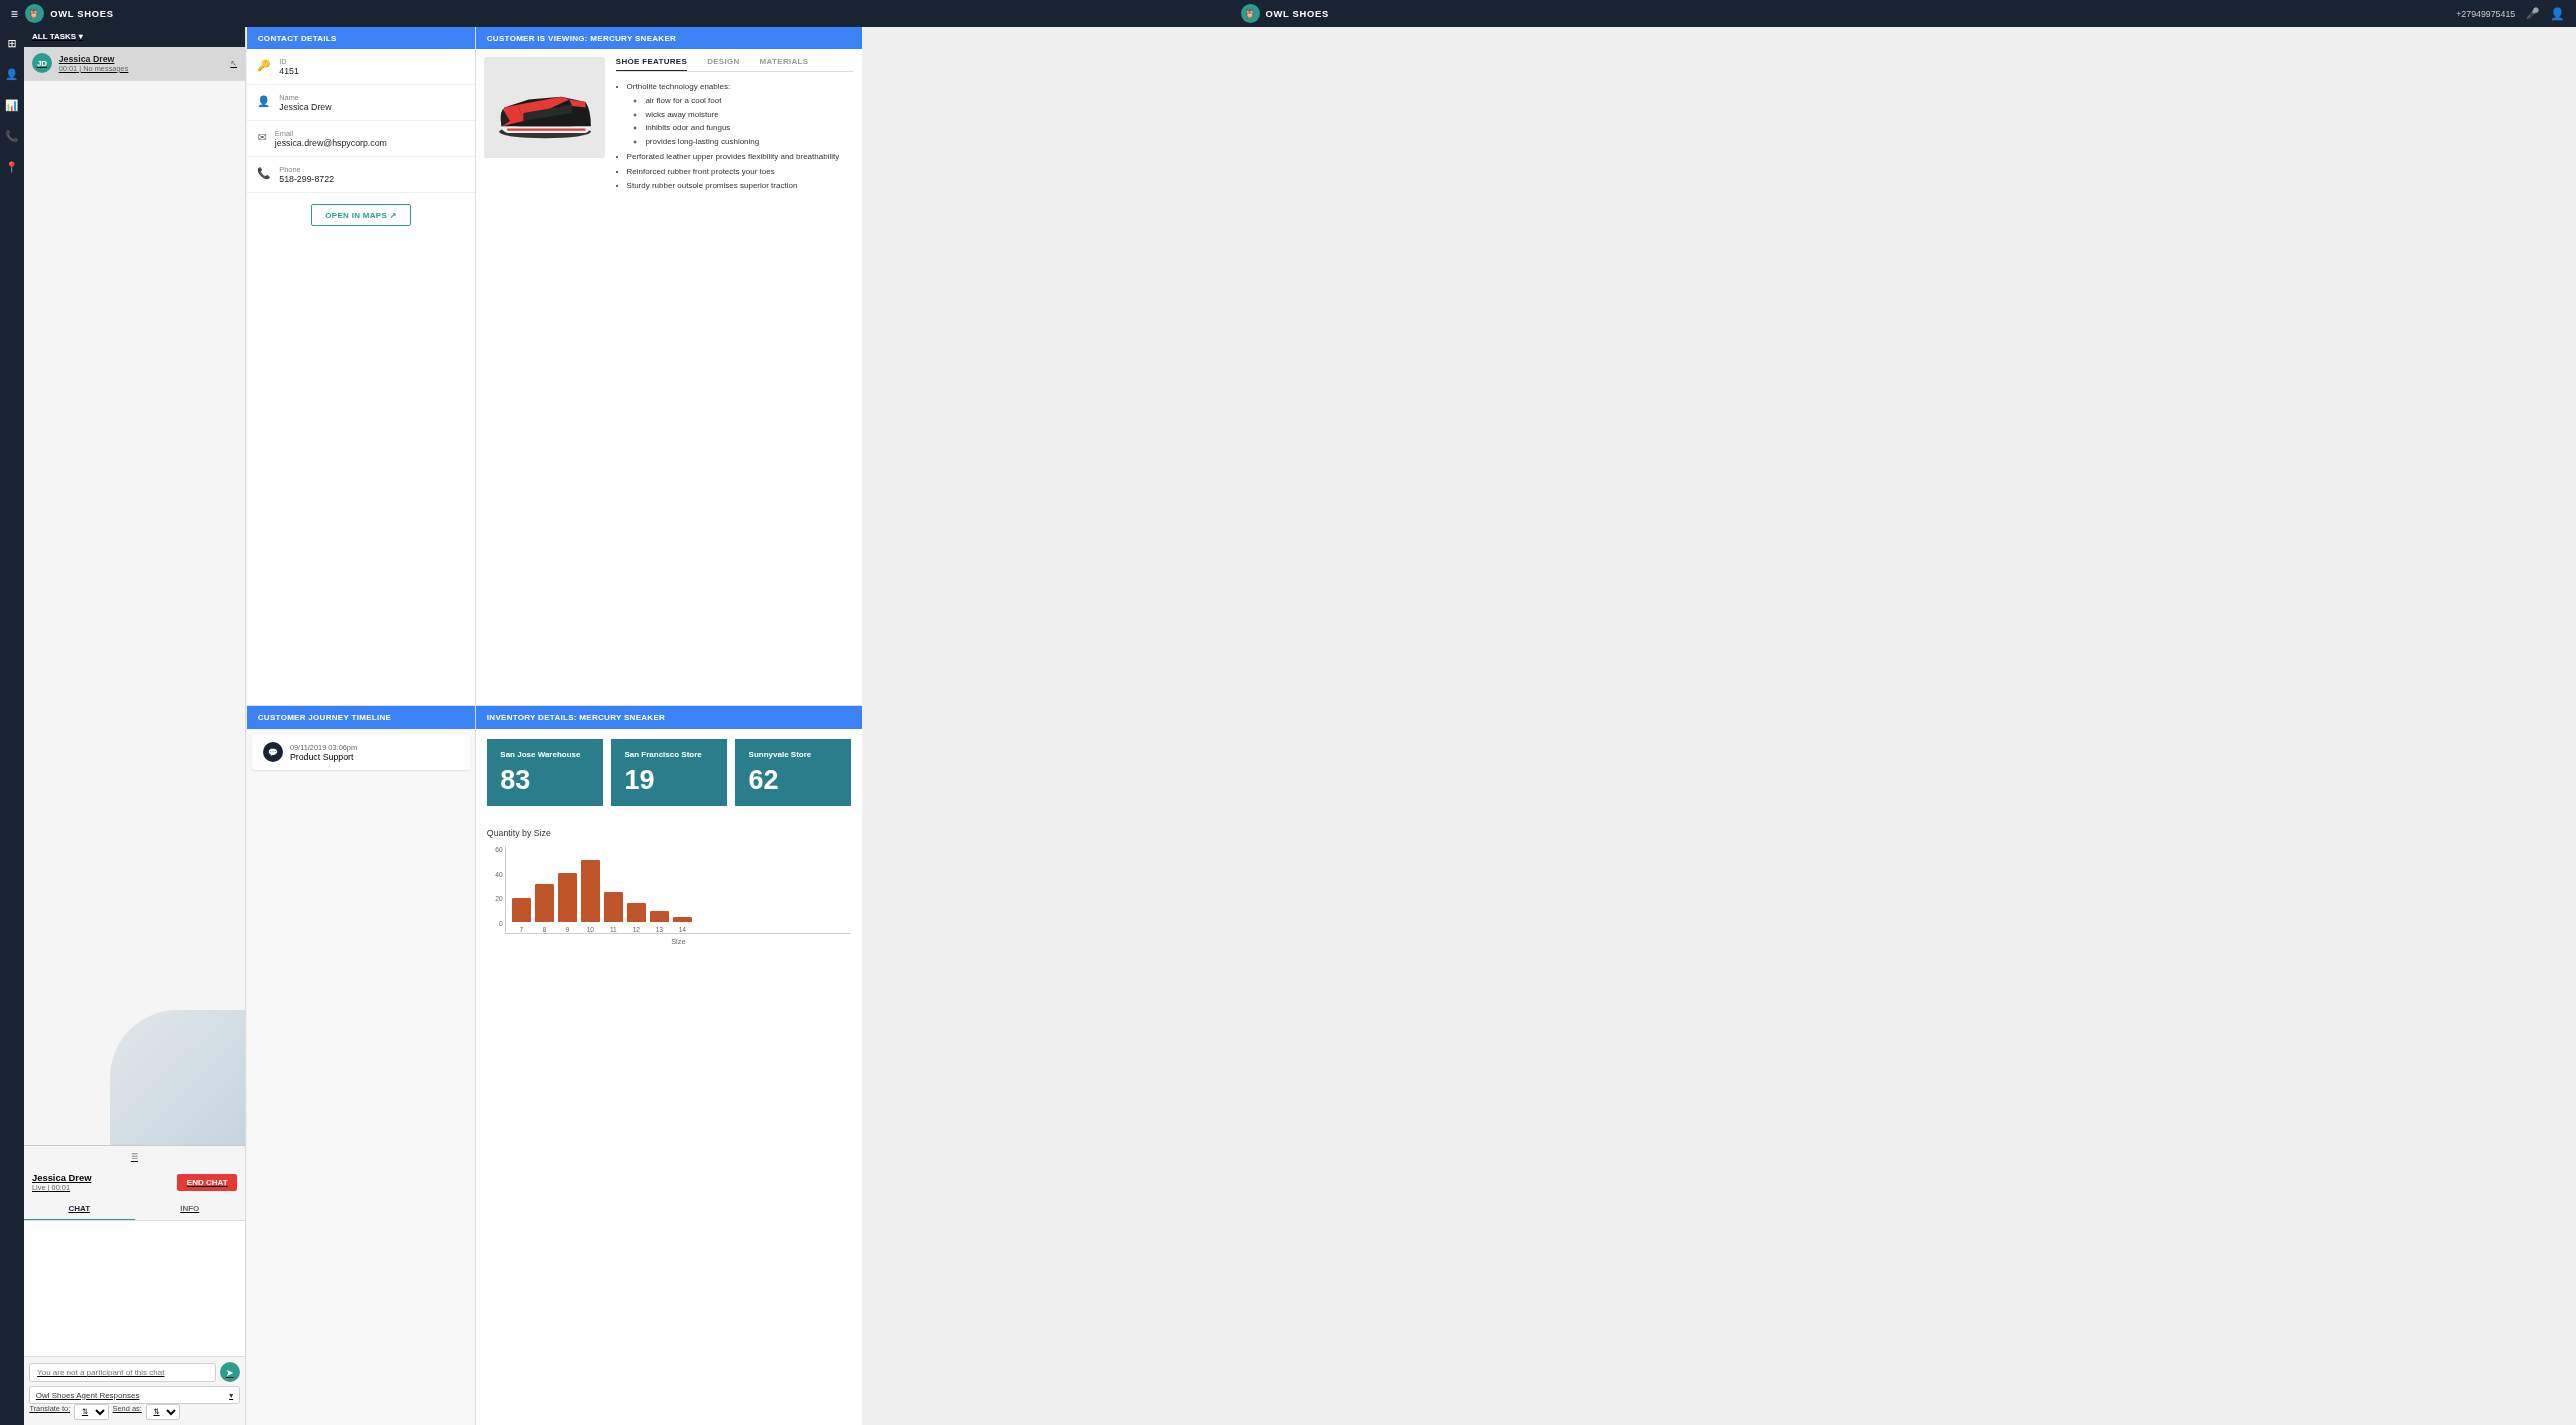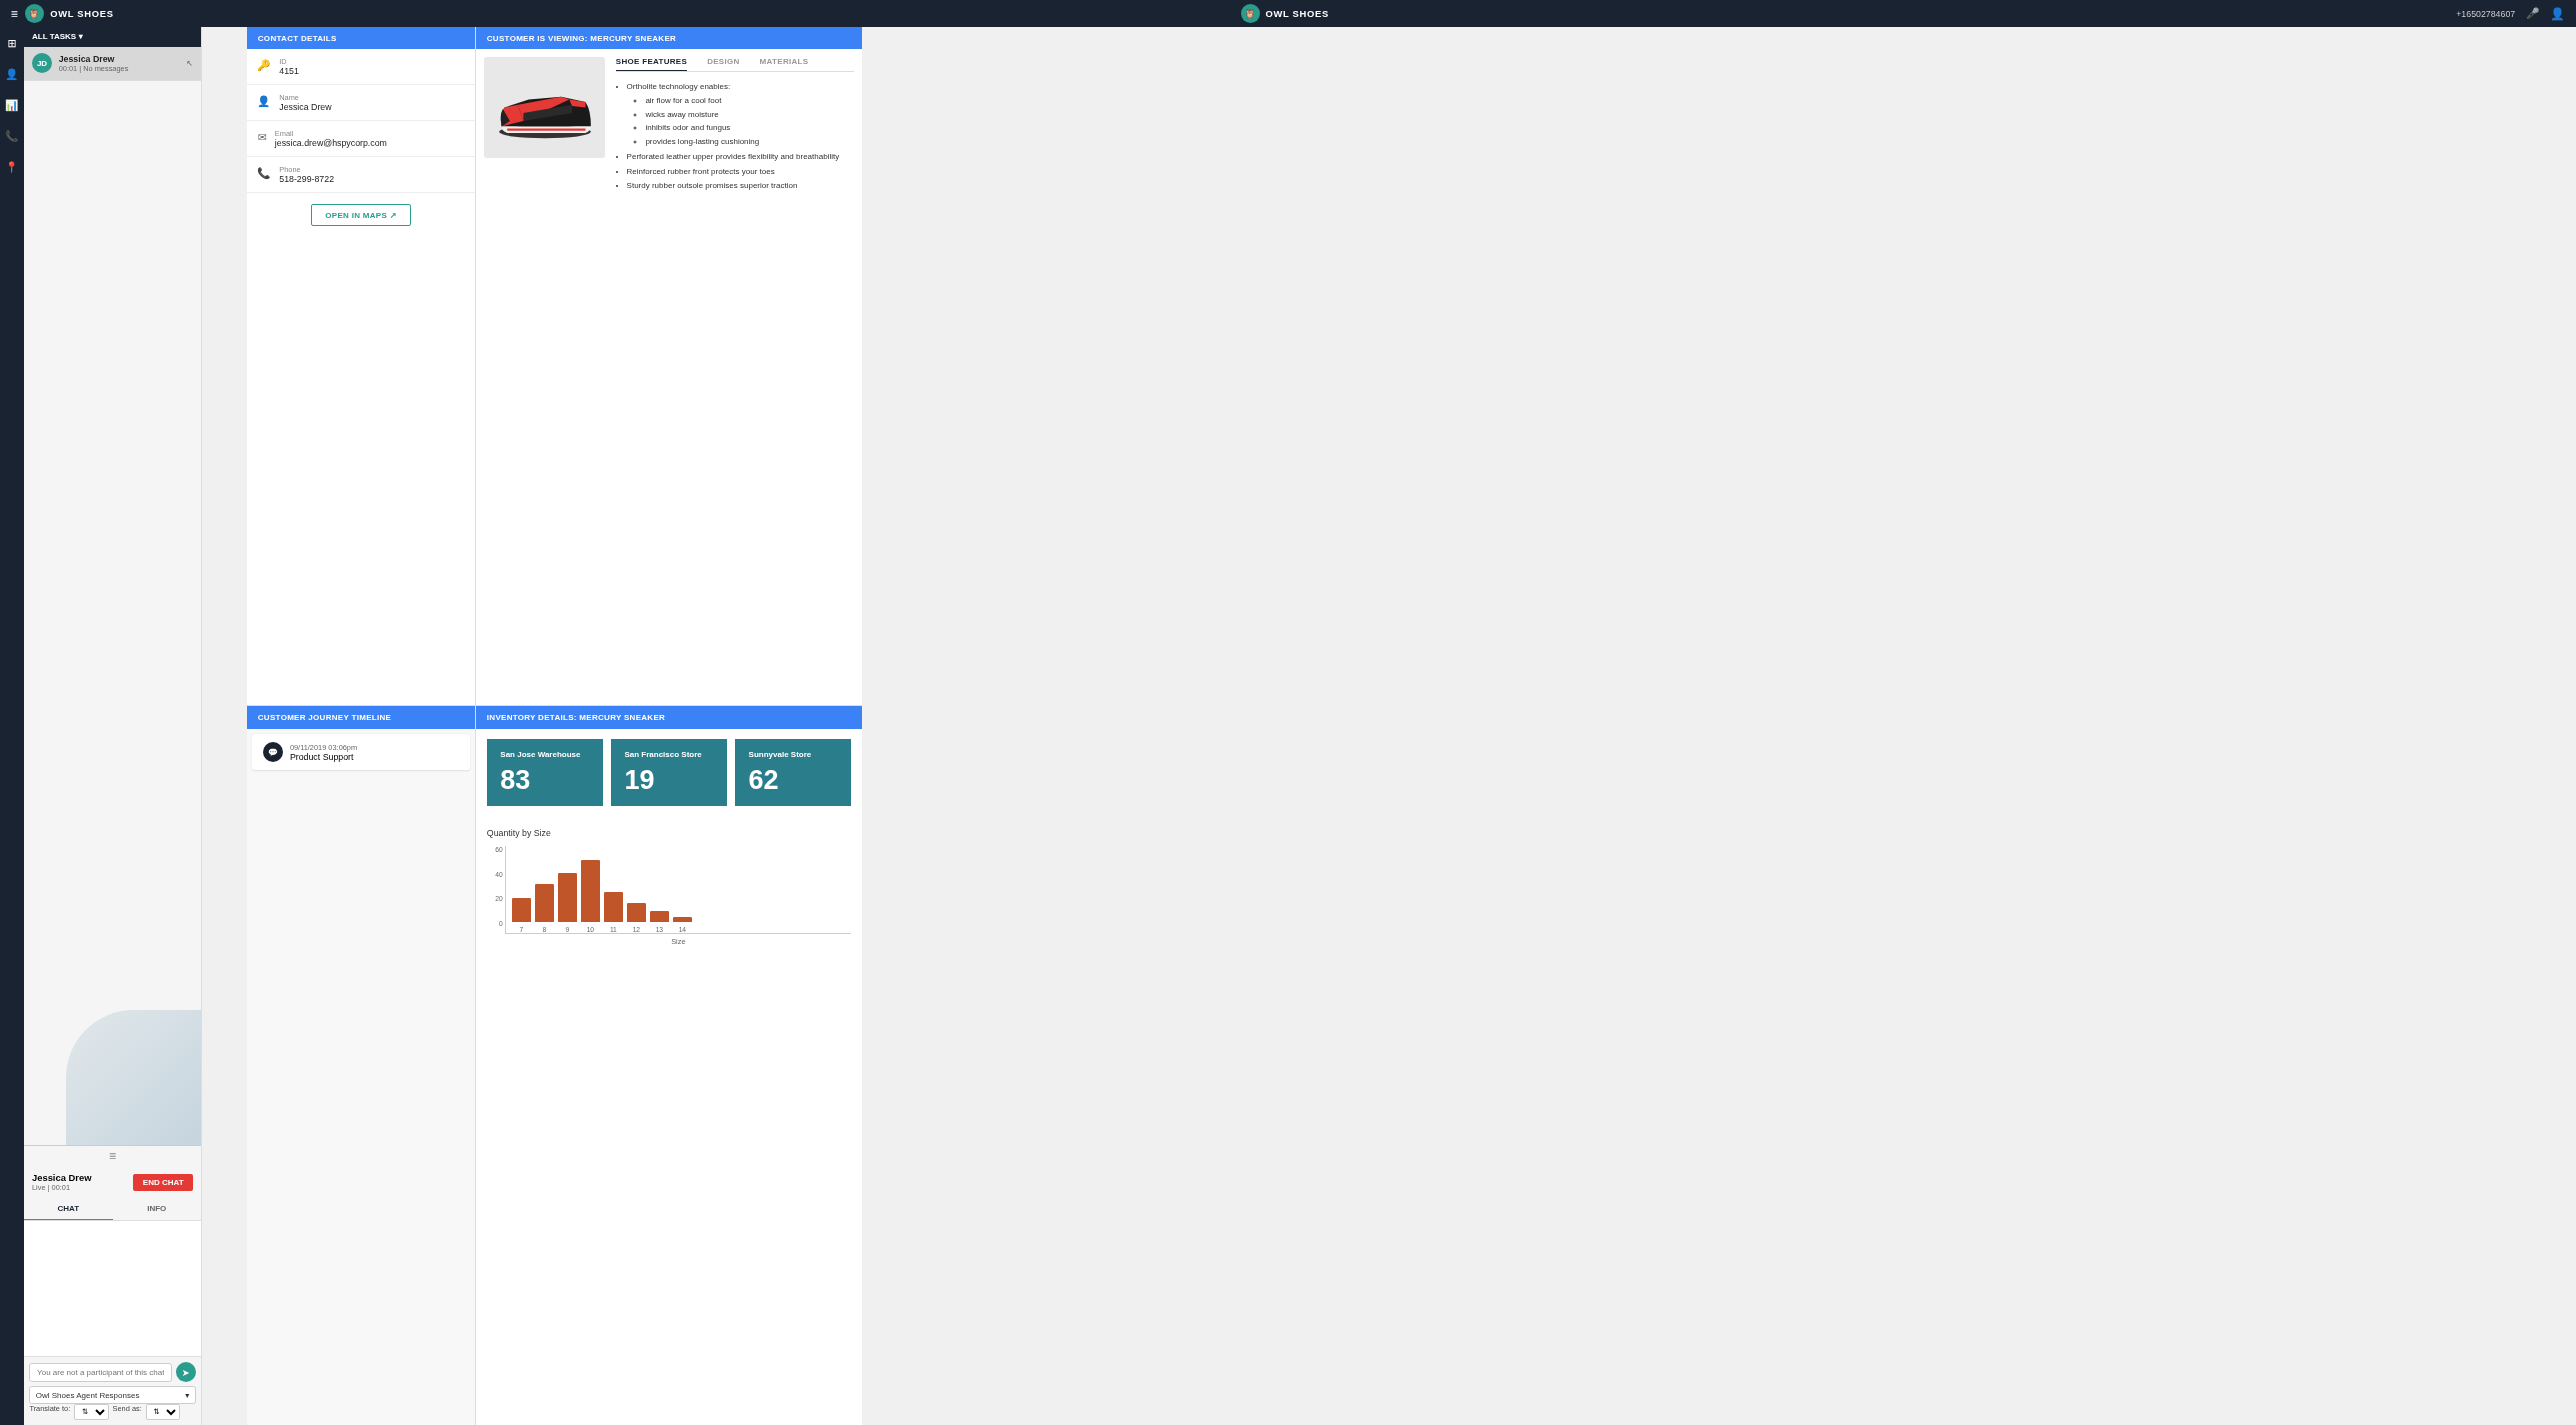--- a/index.html
+++ b/index.html
@@ -49,27 +49,28 @@
       width: 19px; height: 19px;
       display: flex; align-items: center; justify-content: center;
       border-radius: 2.7px;
     }
     .sidebar-icon.active { color: white; }
 
     
     .task-panel {
       position: fixed;
       top: 27px; left: 24px;
-      width: 178px;
+      width: 222px;
       height: calc(100vh - 27px);
       background: #f5f5f5;
       border-right: 0.7px solid #ddd;
       display: flex;
       flex-direction: column;
       z-index: 80;
+      text-decoration: underline;
     }
     .all-tasks-header {
       background: #1a2332;
       color: white;
       padding: 5.4px 8px;
       font-size: 8px;
       font-weight: bold;
       display: flex;
       align-items: center;
       gap: 2.7px;
@@ -377,21 +378,21 @@
   <div class="top-nav-left">
     <span class="hamburger">≡</span>
     <div class="owl-logo">🦉</div>
     <span style="font-weight:bold;font-size:9.4px;color:white;letter-spacing:0.7px;">OWL SHOES</span>
   </div>
   <div class="top-nav-center">
     <div class="owl-logo">🦉</div>
     <span style="color:white;letter-spacing:0.7px;">OWL SHOES</span>
   </div>
   <div class="top-nav-right">
-    <span class="nav-phone">+16502784607</span>
+    <span class="nav-phone">+27949975415</span>
     <span style="color:#ccc;font-size:10.8px;">🎤</span>
     <span style="color:#ccc;font-size:12px;">👤</span>
   </div>
 </div>
 
 <div class="sidebar-icons">
   <div class="sidebar-icon active">⊞</div>
   <div class="sidebar-icon">👤</div>
   <div class="sidebar-icon">📊</div>
   <div class="sidebar-icon">📞</div>

